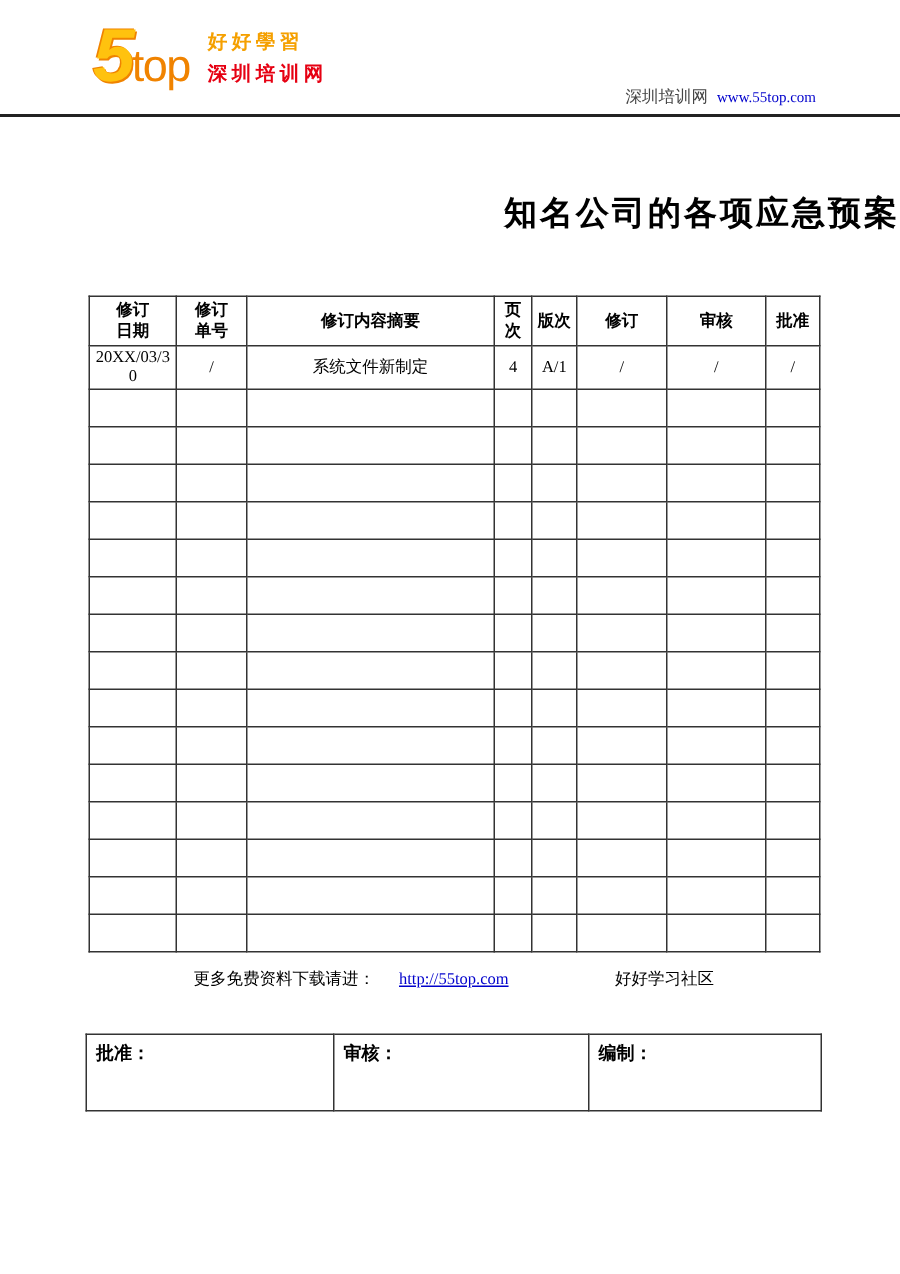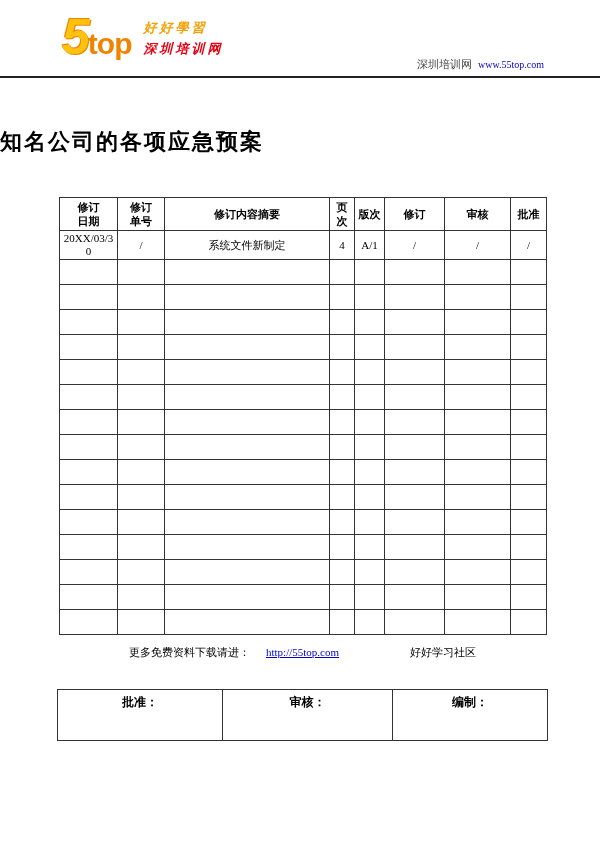--- a/index.html
+++ b/index.html
@@ -10,54 +10,54 @@
   }
 
   
   .logo-area { position:absolute; top:12px; left:62px; display:flex; align-items:flex-start; }
   .logo-text { display:flex; align-items:baseline; line-height:1; }
   .logo-number {
     font-family:"Liberation Sans", sans-serif; font-size:50px; font-weight:bold; font-style:italic;
     color:var(--logo-yellow); text-shadow:1px 1px 0 var(--logo-orange), -1px -1px 0 var(--logo-orange);
   }
   .logo-word {
-    font-family:"Liberation Sans", sans-serif; font-size:30px; font-weight:bold;
+    font-family:"Liberation Sans", sans-serif; font-size:30px; font-weight:normal;
     color:var(--logo-orange); letter-spacing:-1px; margin-left:-2px;margin-top:16px;
   }
   .slogans { margin-left:12px; margin-top:6px; font-family:"Liberation Sans", sans-serif;
-    font-weight:bold; font-size:13px; line-height:1.6;font-style:italic; }
+    font-weight:bold; font-size:13px; line-height:1.6; }
   .slogan1 { color:var(--slogan-orange); letter-spacing:3px; }
   .slogan2 { color:var(--slogan-red); letter-spacing:3px; }
 
   .site-info { position:absolute; top:57px; right:56px; font-size:11px; color:#444; }
   .site-url { color:var(--link-blue); font-size:10px; margin-left:6px; text-decoration:none; font-family:"Liberation Serif", serif; }
   .header-rule { position:absolute; top:76px; left:0; width:600px; border-top:2px solid #222; }
 
   
-  .doc-title { position:absolute; top:127px; left:0; width:600px; text-align:left;
+  .doc-title { position:absolute; top:127px; left:0; width:600px; text-align:right;
     font-size:22px; font-weight:bold; letter-spacing:2px; }
 
   
   table.rev { position:absolute; top:197px; left:59px; width:487px;
     border-collapse:collapse; table-layout:fixed; }
   table.rev th, table.rev td { border:1px solid #333; font-size:11px; text-align:center;
     padding:1px 2px; overflow:hidden; vertical-align:middle; }
   table.rev th { font-weight:bold; white-space:pre-line; height:33px; line-height:1.3; }
   table.rev td { height:25px; word-break:break-all; line-height:1.2; }
 
   
   .footer-line { position:absolute; top:645px; left:59px; width:487px;
     display:flex; justify-content:space-between; font-size:11px; padding:0 70px; }
   .dl-link { color:var(--link-blue); text-decoration:underline;padding-left:16px; }
 
   
   table.approval { position:absolute; top:689px; left:57px; width:490px;
     border-collapse:collapse; table-layout:fixed; }
   table.approval td { border:1px solid #333; height:51px; vertical-align:top;
-    padding:4px 6px; font-size:12px; font-weight:bold;text-align:center; }
+    padding:4px 6px; font-size:12px; font-weight:bold; }
 </style>
 </head>
 <body>
 
 <div class="page">
 
   <div class="logo-area">
     <div class="logo-text">
       <span class="logo-number">5</span>
       <span class="logo-word">top</span>

